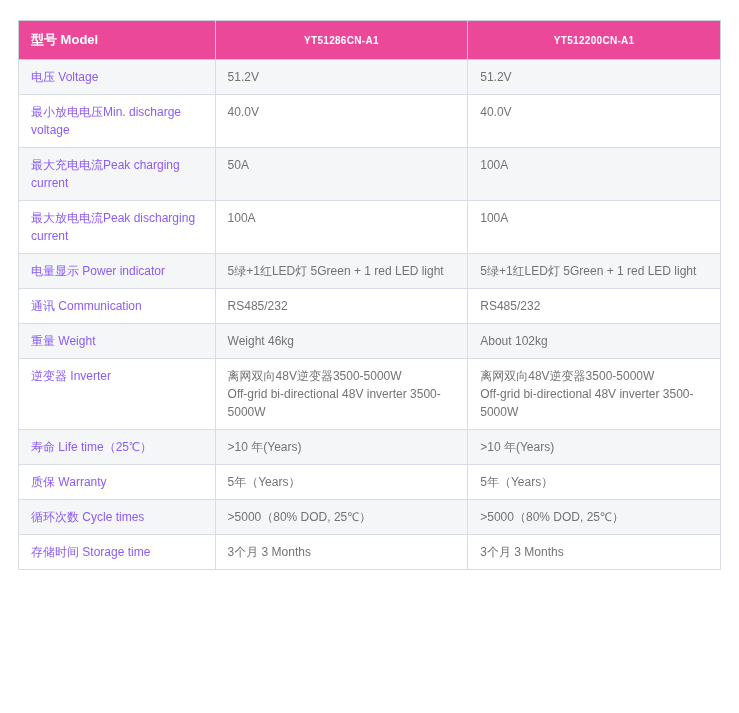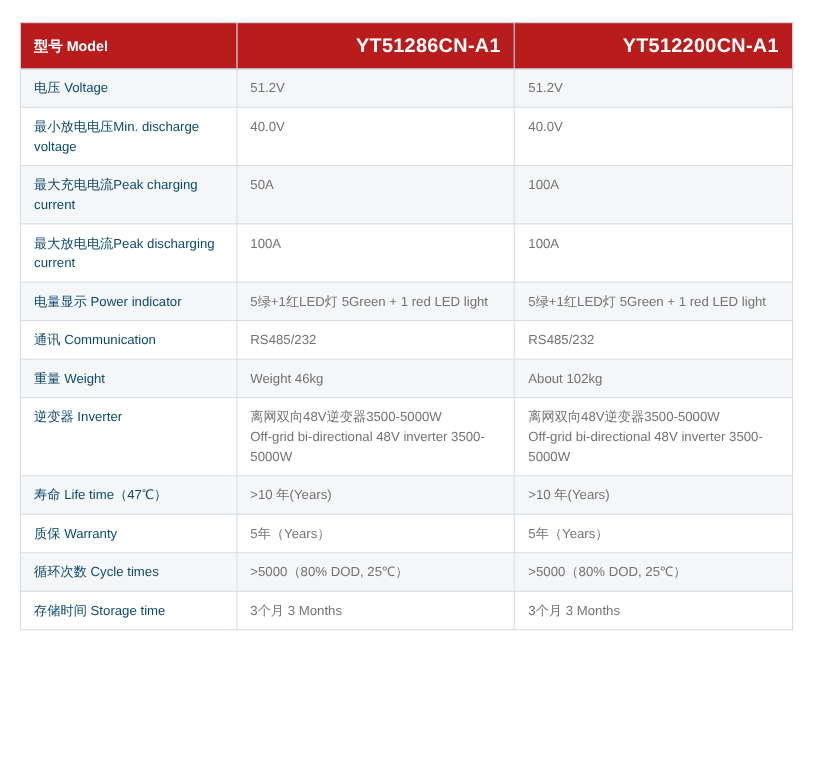--- a/index.html
+++ b/index.html
@@ -16,49 +16,49 @@
     }
     table {
       width: 100%;
       border-collapse: collapse;
       table-layout: fixed;
     }
     col.col-label { width: 28%; }
     col.col-model1 { width: 36%; }
     col.col-model2 { width: 36%; }
     thead tr th {
-      background: #b91c1c;
+      background: #ec4899;
       color: #fff;
       font-weight: bold;
       padding: 10px 12px;
       font-size: 13px;
       border: 1px solid #c8d0da;
     }
     thead tr th:first-child {
       text-align: left;
     }
     thead tr th:not(:first-child) {
-      text-align: right;
-      font-size: 18px;
+      text-align: center;
+      font-size: 10px;
       letter-spacing: 0.3px;
     }
     tbody tr td {
       padding: 8px 12px;
       border: 1px solid #d8dde5;
       vertical-align: top;
       line-height: 1.5;
     }
     tbody tr:nth-child(odd) td {
       background: #f5f6f8;
     }
     tbody tr:nth-child(even) td {
       background: #fff;
     }
     .label-cell {
-      color: #0c4a6e;
+      color: #8b5cf6;
       font-size: 12px;
     }
     .value-cell {
       color: #737373;
       font-size: 12px;
     }
   </style>
 </head>
 <body>
 
@@ -111,21 +111,21 @@
           <td class="label-cell">重量 Weight</td>
           <td class="value-cell">Weight 46kg</td>
           <td class="value-cell">About 102kg</td>
         </tr>
         <tr>
           <td class="label-cell">逆变器 Inverter</td>
           <td class="value-cell">离网双向48V逆变器3500-5000W<br>Off-grid bi-directional 48V inverter 3500-5000W</td>
           <td class="value-cell">离网双向48V逆变器3500-5000W<br>Off-grid bi-directional 48V inverter 3500-5000W</td>
         </tr>
         <tr>
-          <td class="label-cell">寿命 Life time（47℃）</td>
+          <td class="label-cell">寿命 Life time（25℃）</td>
           <td class="value-cell">&gt;10 年(Years)</td>
           <td class="value-cell">&gt;10 年(Years)</td>
         </tr>
         <tr>
           <td class="label-cell">质保 Warranty</td>
           <td class="value-cell">5年（Years）</td>
           <td class="value-cell">5年（Years）</td>
         </tr>
         <tr>
           <td class="label-cell">循环次数 Cycle times</td>

